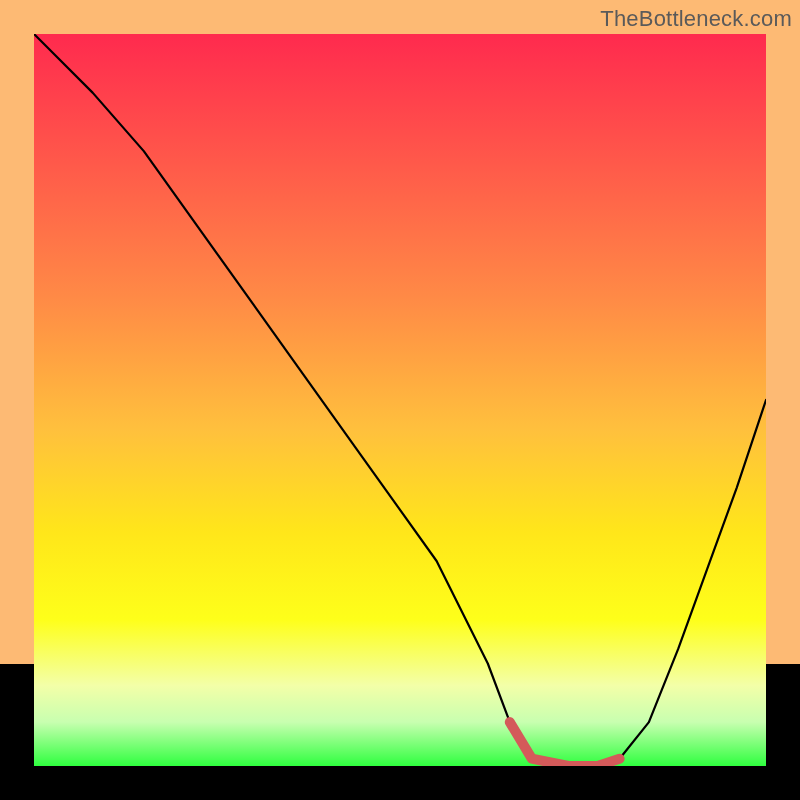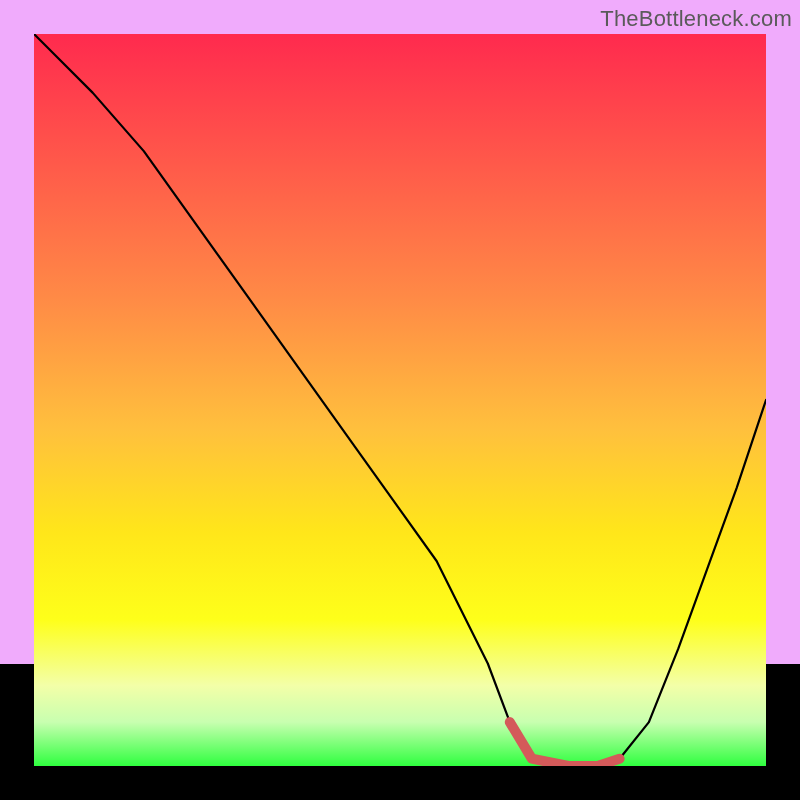--- a/index.html
+++ b/index.html
@@ -9,21 +9,21 @@
     height: 800px;
     background: #000;
     overflow: hidden;
   }
   .frame {
     position: absolute;
     left: 0;
     top: 0;
     width: 800px;
     height: 664px;
-    background: #f0abfc;
+    background: #fdba74;
   }
   .plot {
     position: absolute;
     left: 34px;
     top: 34px;
     width: 732px;
     height: 732px;
     background: linear-gradient(
       to bottom,
       #ff2a4e 0%,

